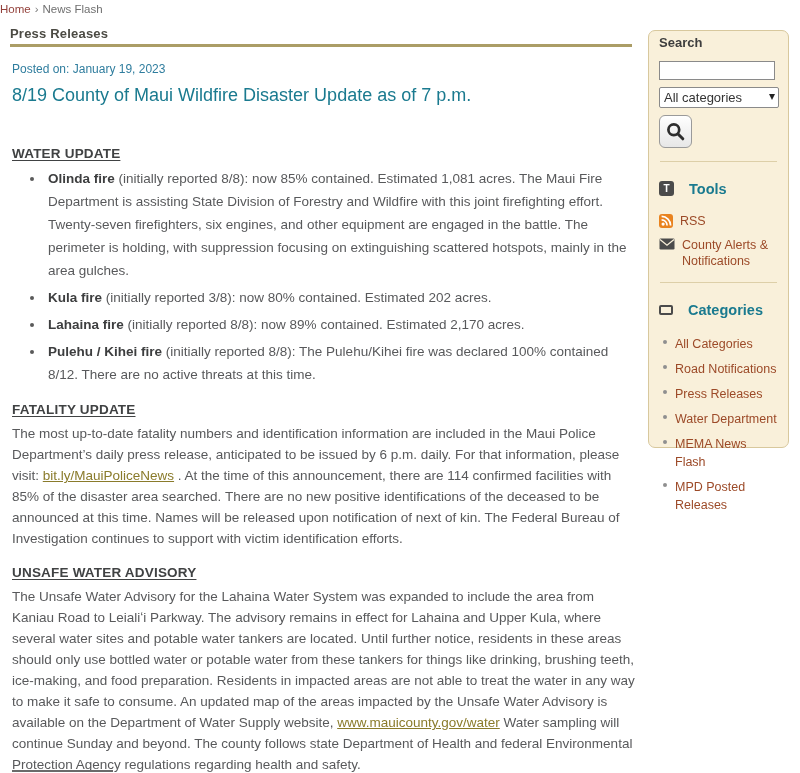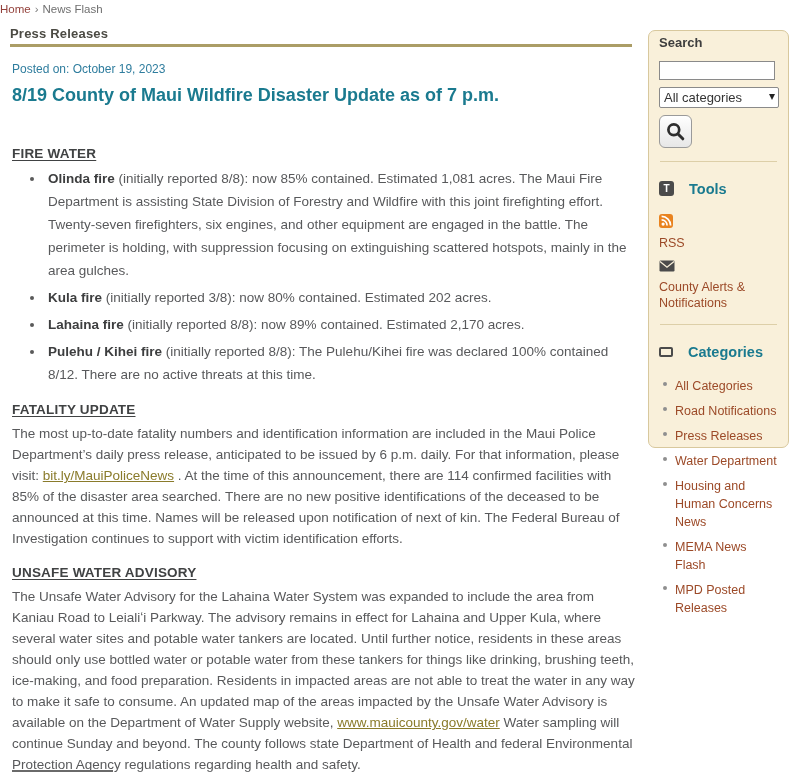--- a/index.html
+++ b/index.html
@@ -12,21 +12,21 @@
   .crumb-home { color:var(--breadcrumb-link,#93413b); cursor:pointer; }
   .crumb-sep { margin:0 4px; color:#7d7d7d; }
 
   
   .module-title { position:absolute; left:10px; top:26px; margin:0; font-size:13px; font-weight:bold; color:#4b4a43; letter-spacing:.2px; }
   .gold-rule { position:absolute; left:10px; top:44px; width:622px; height:3px; background:var(--rule,#ab9d66); }
 
   
   .content { position:absolute; left:12px; top:62px; width:624px; }
   .posted-on { font-size:12px; color:var(--posted,#2f7d9e); margin:0 0 8px 0; }
-  .post-title { font-size:18px; font-weight:bold; color:var(--teal,#1a7a8f); margin:0 0 40px 0; line-height:22px; }
+  .post-title { font-size:18px; font-weight:normal; color:var(--teal,#1a7a8f); margin:0 0 40px 0; line-height:22px; }
   .sec-heading { font-size:13.5px; font-weight:bold; color:#404243; margin:0 0 6px 0;
                  text-decoration:underline; text-underline-offset:2px; letter-spacing:.2px; }
   .fire-list { list-style:none; margin:0 0 16px 0; padding:0 0 0 18px; font-size:13.5px; line-height:23px; color:#58595b; }
   .fire-list li { position:relative; padding-left:18px; margin-bottom:4px; }
   .fire-list li::before { content:""; position:absolute; left:0; top:10px; width:4px; height:4px; border-radius:50%; background:#5a5a5a; }
   .fire-list strong { color:#3d3e3f; }
   .body-p { margin:0 0 16px 0; font-size:13.5px; line-height:21px; color:#58595b; }
   .body-link { color:var(--body-link,#8a7b2b); text-decoration:underline; cursor:pointer; }
   .next-heading-fragment { position:absolute; left:12px; top:770px; width:101px; height:2px; background:#6a6a6a; }
 
@@ -40,44 +40,44 @@
                 appearance:none; -webkit-appearance:none; padding:0 18px 0 4px; border-radius:2px; font-family:"Liberation Sans",sans-serif; }
   .select-chevron { position:absolute; right:4px; top:2px; font-size:12px; color:#222; pointer-events:none; }
   .search-btn { width:33px; height:33px; margin:3px 0 0 1px; border:1px solid #9a9a9a; border-radius:6px;
                 background:linear-gradient(#ffffff,#e7e7e7); display:flex; align-items:center; justify-content:center; cursor:pointer; padding:0; }
   .side-divider { height:1px; background:#ddcfa8; margin:13px 2px 12px 2px; }
   .side-heading-row { display:flex; align-items:center; gap:8px; margin:0 0 9px 1px; }
   .side-heading { margin:7px; font-size:14.5px; font-weight:bold; color:var(--teal,#1a7a8f); }
   .tools-icon { width:15px; height:15px; background:#4b4b4b; color:#fff; font-size:10px; font-weight:bold;
                 display:inline-flex; align-items:center; justify-content:center; border-radius:3px; flex:0 0 auto; }
   .cats-icon { width:14px; height:10px; border:2px solid #4b4b4b; border-radius:2px; display:inline-block; flex:0 0 auto; }
-  .tool-row { display:flex; align-items:flex-start; gap:7px; margin:0 0 8px 1px; cursor:pointer;flex-direction:column; }
+  .tool-row { display:flex; align-items:flex-start; gap:7px; margin:0 0 8px 1px; cursor:pointer; }
   .tool-row svg { flex:0 0 auto; margin-top:1px; }
   .side-link { color:var(--side-link,#9c4a28); font-size:12.5px; line-height:16px; }
   .cat-list { list-style:none; margin:0; padding:0 0 0 3px; }
   .cat-list li { position:relative; padding-left:14px; margin-bottom:7px; cursor:pointer; }
   .cat-list li::before { content:""; position:absolute; left:2px; top:6px; width:4px; height:4px; border-radius:50%; background:#8f8f8f; }
 </style>
 </head>
 <body>
 
 <div class="page">
 
   <nav class="breadcrumb">
     <span class="crumb-home">Home</span><span class="crumb-sep">›</span><span class="crumb-current">News Flash</span>
   </nav>
 
   <h2 class="module-title">Press Releases</h2>
   <div class="gold-rule"></div>
 
   <main class="content">
-    <div class="posted-on">Posted on: October 19, 2023</div>
+    <div class="posted-on">Posted on: January 19, 2023</div>
     <h1 class="post-title">8/19 County of Maui Wildfire Disaster Update as of 7 p.m.</h1>
 
-    <h3 class="sec-heading">FIRE WATER</h3>
+    <h3 class="sec-heading">WATER UPDATE</h3>
     <ul class="fire-list">
       <li><strong>Olinda fire</strong><span> (initially reported 8/8): now 85% contained. Estimated 1,081 acres. The Maui Fire Department is assisting State Division of Forestry and Wildfire with this joint firefighting effort. Twenty-seven firefighters, six engines, and other equipment are engaged in the battle. The perimeter is holding, with suppression focusing on extinguishing scattered hotspots, mainly in the area gulches.</span></li>
       <li><strong>Kula fire</strong><span> (initially reported 3/8): now 80% contained. Estimated 202 acres.</span></li>
       <li><strong>Lahaina fire</strong><span> (initially reported 8/8): now 89% contained. Estimated 2,170 acres.</span></li>
       <li><strong>Pulehu / Kihei fire</strong><span> (initially reported 8/8): The Pulehu/Kihei fire was declared 100% contained 8/12. There are no active threats at this time.</span></li>
     </ul>
 
     <h3 class="sec-heading">FATALITY UPDATE</h3>
     <p class="body-p"><span>The most up-to-date fatality numbers and identification information are included in the Maui Police Department’s daily press release, anticipated to be issued by 6 p.m. daily. For that information, please visit: </span><span class="body-link">bit.ly/MauiPoliceNews</span><span> . At the time of this announcement, there are 114 confirmed facilities with 85% of the disaster area searched. There are no new positive identifications of the deceased to be announced at this time. Names will be released upon notification of next of kin. The Federal Bureau of Investigation continues to support with victim identification efforts.</span></p>
 
@@ -130,19 +130,18 @@
 
     <div class="side-heading-row">
       <span class="cats-icon"></span>
       <h3 class="side-heading">Categories</h3>
     </div>
     <ul class="cat-list">
       <li><span class="side-link">All Categories</span></li>
       <li><span class="side-link">Road Notifications</span></li>
       <li><span class="side-link">Press Releases</span></li>
       <li><span class="side-link">Water Department</span></li>
-      <li><span class="side-link">Housing and Human Concerns News</span></li>
       <li><span class="side-link">MEMA News Flash</span></li>
       <li><span class="side-link">MPD Posted Releases</span></li>
     </ul>
   </aside>
 
 </div>
 
 </body></html>

